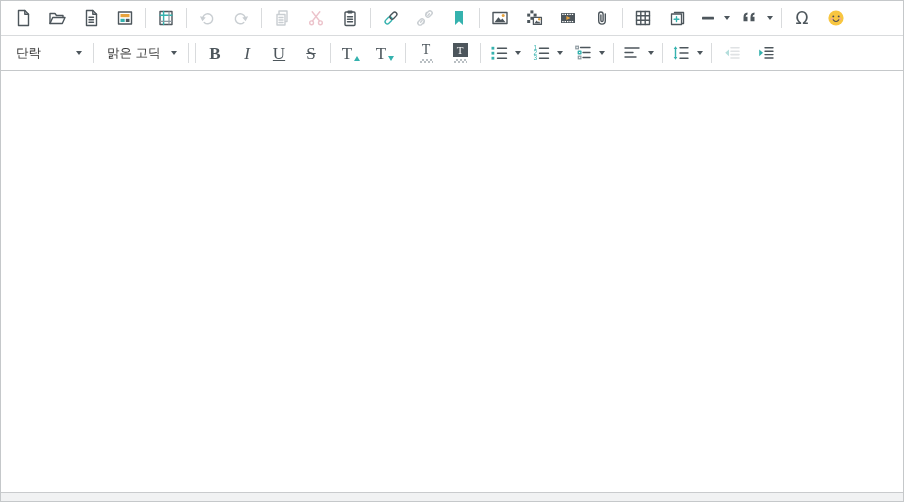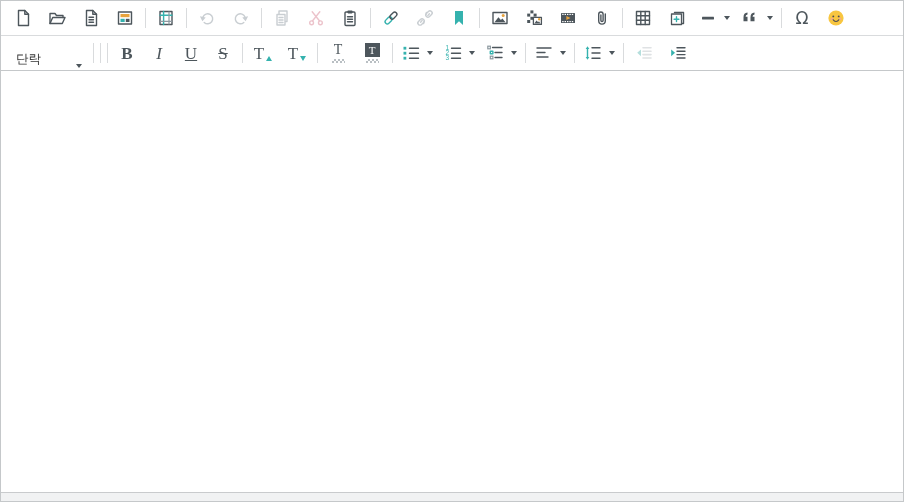--- a/index.html
+++ b/index.html
@@ -30,21 +30,21 @@
   .sgyf{stroke:var(--disabled-gray);fill:#fff;stroke-width:1.4;stroke-linejoin:round}
   .fgy{fill:var(--disabled-gray)}
   .sgl{stroke:var(--disabled-light);fill:none;stroke-width:1.6;stroke-linecap:round}
   .spk{stroke:var(--disabled-pink);fill:none;stroke-width:1.4;stroke-linecap:round}
   .for{fill:var(--accent-orange)}
   .fwh{fill:#fff}
   .sor{stroke:#8d99a0;fill:none;stroke-width:1.2}
   
   .caret{width:0;height:0;border-left:3.5px solid transparent;border-right:3.5px solid transparent;border-top:4.5px solid #4d565c;margin-left:6px;flex:0 0 auto}
   
-  .dd{display:inline-flex;align-items:flex-end;height:30px;padding:0 8px 0 10px;cursor:pointer;flex:0 0 auto}
+  .dd{display:inline-flex;align-items:center;height:30px;padding:0 8px 0 10px;cursor:pointer;flex:0 0 auto}
   .dd .dd-label{font-size:12.5px;color:#333}
   .dd-paragraph{width:84px}.dd-font{width:88px}.dd-size{width:80px}
   .dd .caret{margin-left:auto}
   .glyph{font-family:"Liberation Serif","DejaVu Serif",serif;font-size:17px;color:var(--icon-dark);line-height:1}
   .glyph.b{font-weight:bold}
   .glyph.i{font-style:italic}
   .glyph.u{text-decoration:underline}
   .glyph.s{text-decoration:line-through}
   .supsub{display:inline-flex;align-items:flex-end}
   .tri-up{width:0;height:0;border-left:3.5px solid transparent;border-right:3.5px solid transparent;border-bottom:5px solid var(--accent-teal);margin:0 0 1px 2px}
@@ -264,20 +264,24 @@
   </div>
 
   <div class="toolbar format">
 
     <div class="dd dd-paragraph">
       <span class="dd-label">단락</span>
       <span class="caret"></span>
     </div>
     <span class="sep"></span>
 
+    <div class="dd dd-font">
+      <span class="dd-label">맑은 고딕</span>
+      <span class="caret"></span>
+    </div>
     <span class="sep"></span>
 
     <span class="sep"></span>
 
     <button class="tb-btn" style="width:32px">
       <span class="glyph b">B</span>
     </button>
     <button class="tb-btn" style="width:32px">
       <span class="glyph i">I</span>
     </button>

